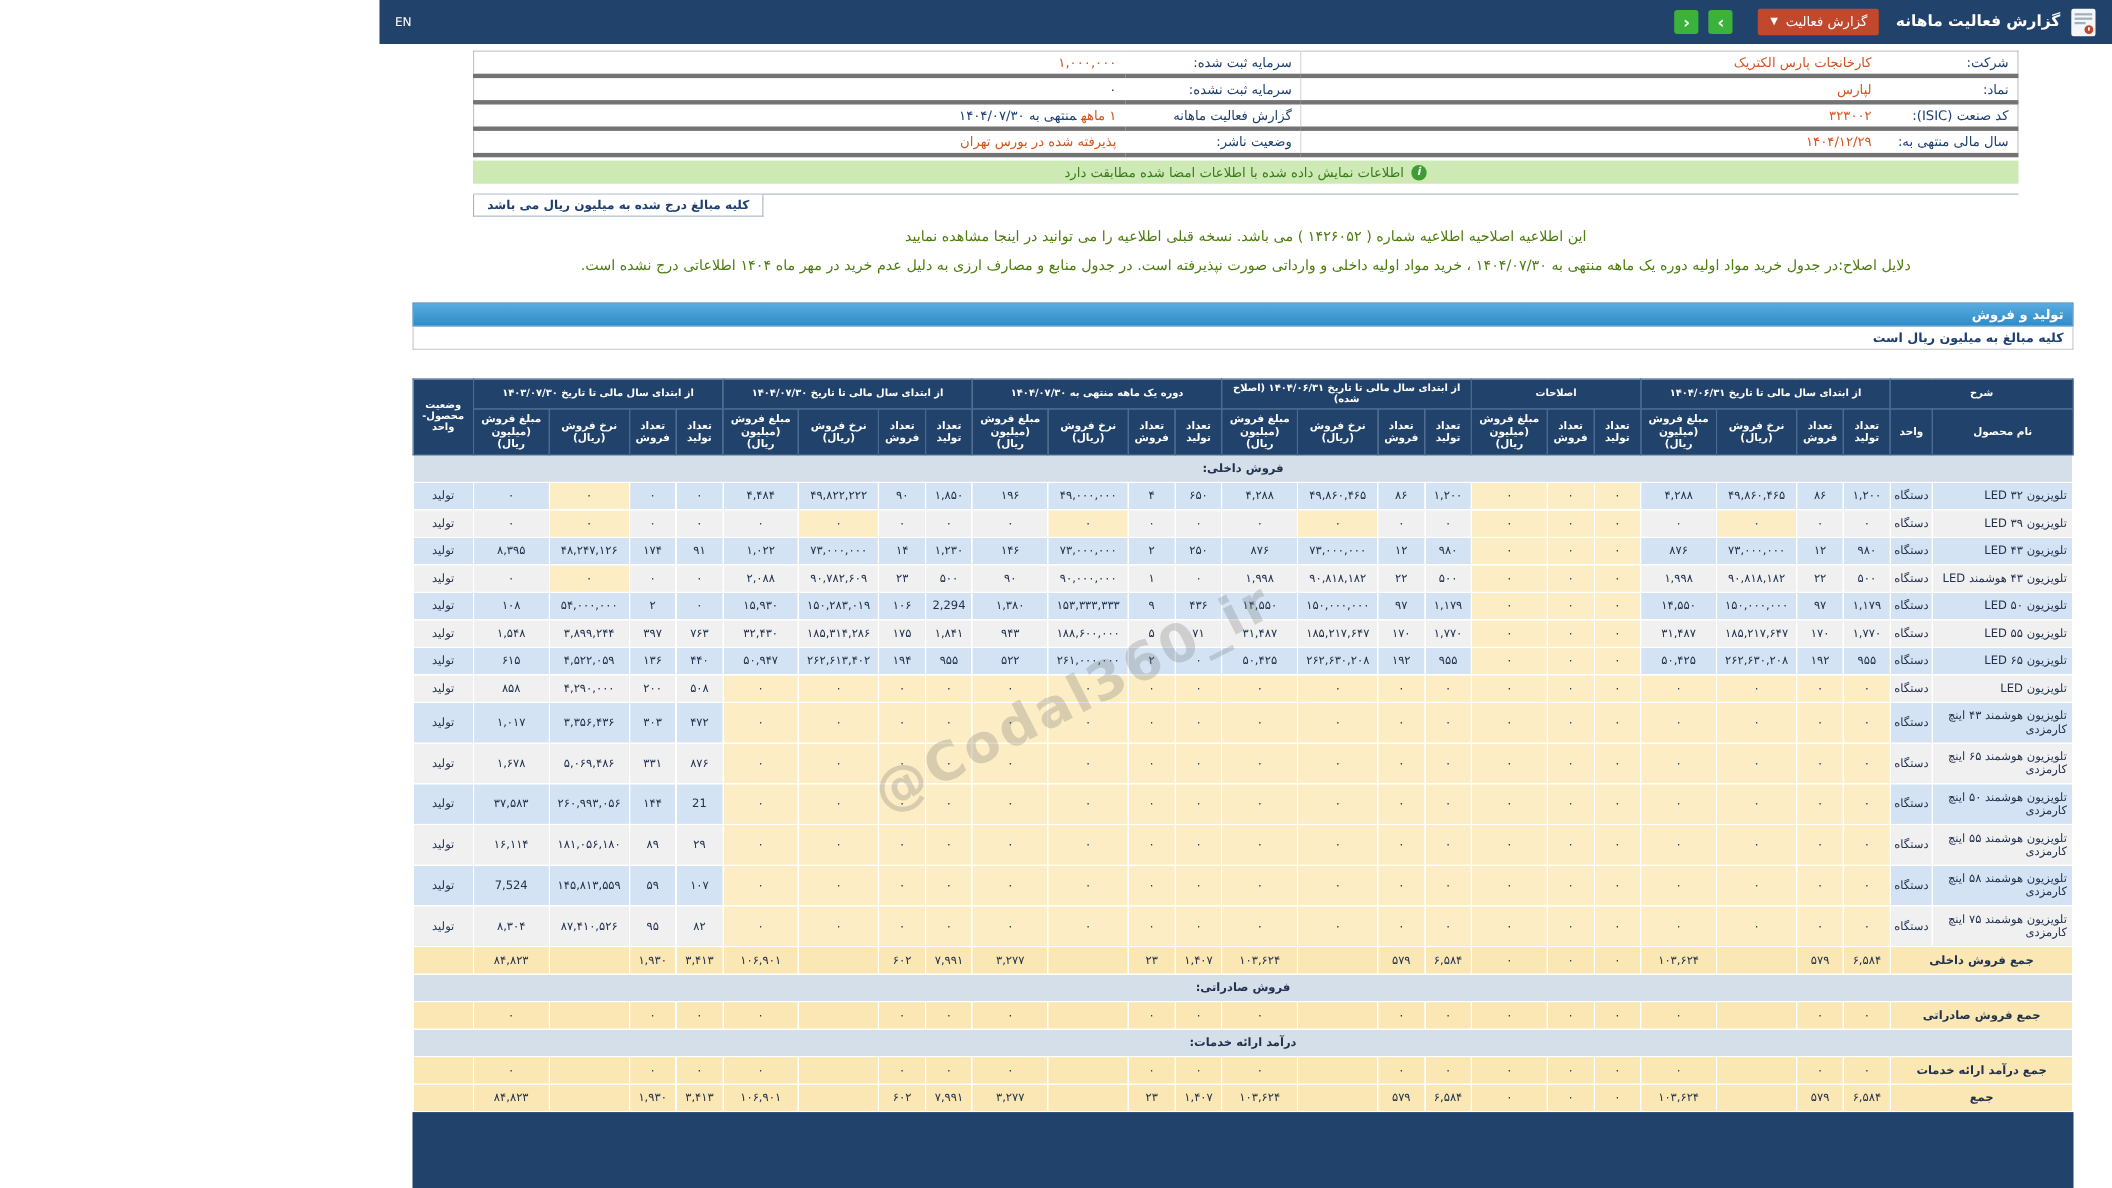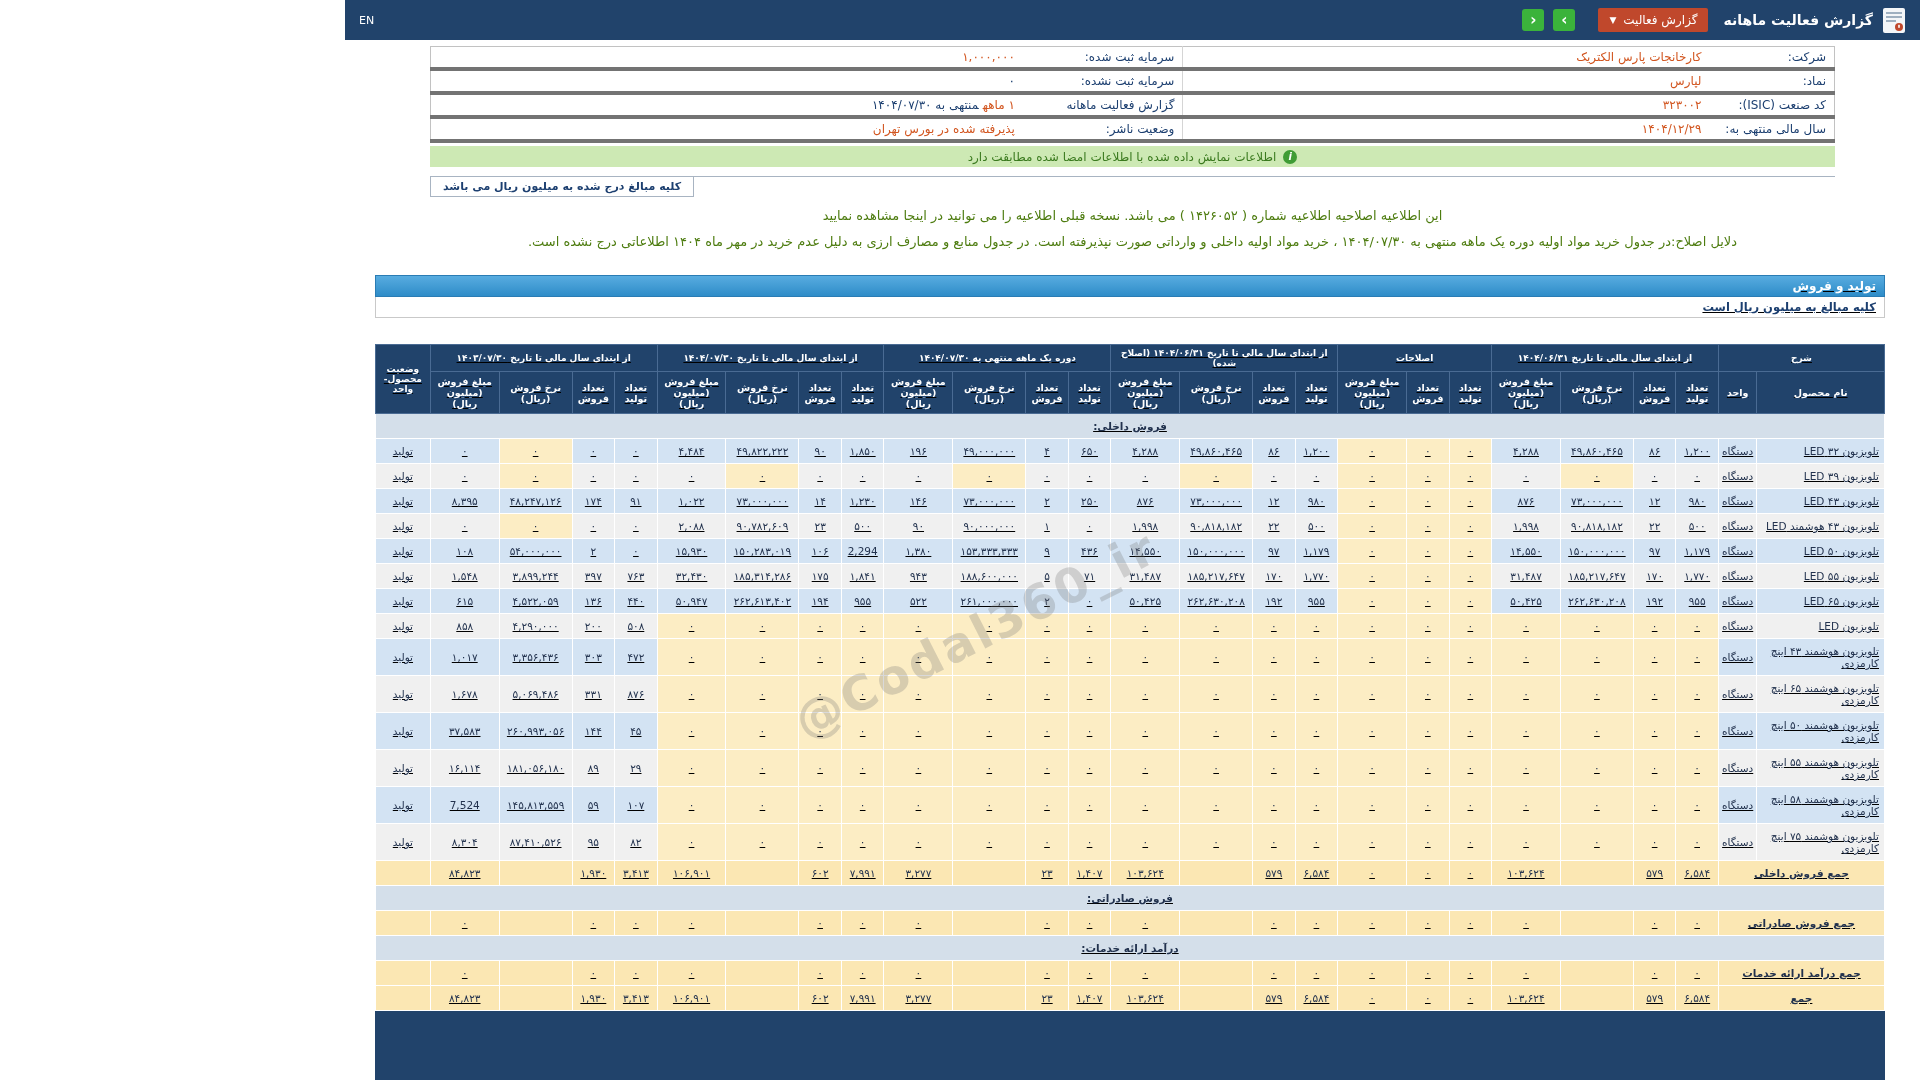--- a/index.html
+++ b/index.html
@@ -55,21 +55,21 @@
 
   .note-strip { margin-top: 9px; border-top: 1px solid #a8b4c2; display: flex; justify-content: flex-end; }
   .note-box {
     border: 1px solid #a8b4c2; border-top: none; background: #fff;
     padding: 3px 12px; font-size: 11px; font-weight: bold; color: #1c3f70;
   }
 
   .amendment { text-align: center; color: #4d7c0f; font-size: 13px; margin: 11px 0 0; }
 
   
-  .main { margin: 26px 35px 0 30px; text-decoration: underline; }
+  .main { margin: 26px 35px 0 30px; }
   .section-bar {
     background: linear-gradient(180deg, #58ace0, #2e8cc8);
     border: 1px solid #2a7cb4; color: #fff; font-weight: bold; font-size: 12px; padding: 3px 8px;
   }
   .section-sub {
     background: #fff; border: 1px solid #c9c9c9; border-top: none;
     color: #1c3f70; font-weight: bold; font-size: 11.5px; padding: 3px 8px;
   }
 
   .data-table { width: 100%; border-collapse: collapse; table-layout: fixed; margin-top: 26px; }
@@ -541,21 +541,21 @@
             <td class="c-yellow">۰</td>
             <td class="c-yellow">۰</td>
             <td class="c-yellow">۰</td>
             <td class="c-yellow">۰</td>
             <td class="c-yellow">۰</td>
             <td class="c-yellow">۰</td>
             <td class="c-yellow">۰</td>
             <td class="c-yellow">۰</td>
             <td class="c-yellow">۰</td>
             <td class="c-yellow">۰</td>
-            <td class="c-blue">۴۵</td>
+            <td class="c-blue">21</td>
             <td class="c-blue">۱۴۴</td>
             <td class="c-blue">۲۶۰,۹۹۳,۰۵۶</td>
             <td class="c-blue">۳۷,۵۸۳</td>
             <td class="c-blue">تولید</td>
           </tr>
           <tr>
             <td class="name c-gray">تلویزیون هوشمند ۵۵ اینچ کارمزدی</td>
             <td class="c-gray">دستگاه</td>
             <td class="c-yellow">۰</td>
             <td class="c-yellow">۰</td>

